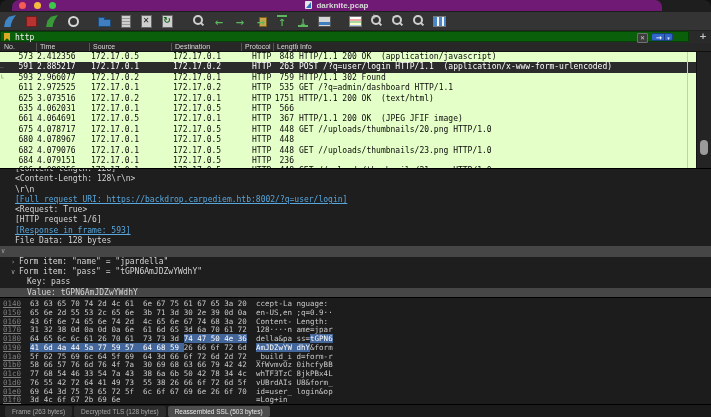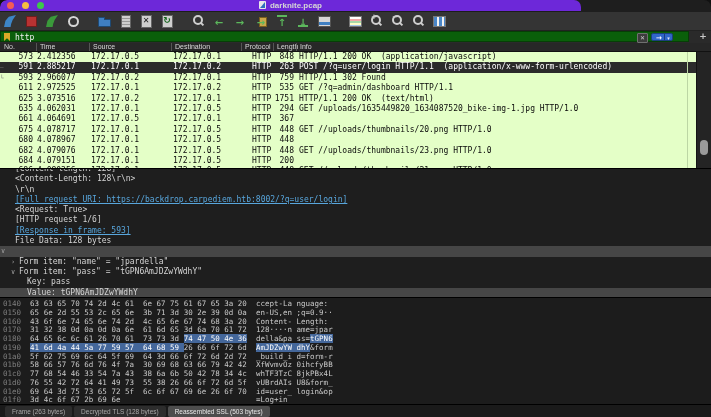--- a/index.html
+++ b/index.html
@@ -1,20 +1,20 @@
 <!DOCTYPE html>
 <html><head>
 <meta charset="utf-8">
 <style>
   html,body{margin:0;padding:0;background:#111;}
   #win{position:relative;width:711px;height:417px;overflow:hidden;background:#1e1e1e;
        font-family:"DejaVu Sans Mono",monospace;border-radius:7px 7px 0 0;}
 
   
-  #titlebar{position:absolute;left:0;top:0;width:581px;height:11px;background:#6d28d9;
+  #titlebar{position:absolute;left:12px;top:0;width:650px;height:11px;background:#701a75;
             border-bottom:1px solid #1c1c1c;border-radius:7px 7px 0 0;}
   .tl{position:absolute;top:2px;width:7px;height:7px;border-radius:50%;}
   .tl.red{left:7px;background:#f45c54;} .tl.yel{left:22px;background:#f6bd3e;} .tl.grn{left:37px;background:#3cc84a;}
   #title{position:absolute;left:0;right:0;top:1px;text-align:center;color:#d6d6d6;
          font:bold 8px "Liberation Sans",sans-serif;}
   #title .doc{display:inline-block;width:7px;height:8px;background:#e8e8e8;border-radius:1px;
               vertical-align:-1px;margin-right:4px;position:relative;}
   #title .doc::after{content:"";position:absolute;left:1px;bottom:1px;width:0;height:0;
               border-left:5px solid transparent;border-bottom:6px solid #2f6fbe;}
 
@@ -111,21 +111,21 @@
   .ind-h1{padding-left:15px;}
   .ind-form{padding-left:19px;} .ind-form .darrow{left:11px;}
   .ind-k2{padding-left:27px;}
   .dlink{color:#58a6dc;text-decoration:underline;margin-top:12px;}
 
   
   #hexpane{position:absolute;left:0;top:297px;width:711px;height:107px;background:#1c1c1c;
            border-top:1px solid #000;overflow:hidden;padding-top:2px;box-sizing:border-box;}
   .hxrow{height:8.75px;font:7.5px "DejaVu Sans Mono",monospace;line-height:8.75px;white-space:pre;
          padding-left:3px;color:#c9c9c9;}
-  .hxoff{color:#7f7f7f;}
+  .hxoff{color:#7f7f7f;text-decoration:underline;}
   .hxhl{background:#44679b;color:#ffffff;}
 
   
   #statusbar{position:absolute;left:0;top:404px;width:711px;height:13px;background:#1a1a1a;
              border-top:1px solid #000;display:flex;align-items:center;padding-left:5px;gap:2px;}
   .stab{height:11px;padding:0 7px;background:#2d2d2d;color:#a8a8a8;border-radius:2px;
         font:6.5px "Liberation Sans",sans-serif;line-height:11px;flex:0 0 auto;}
   .stab.active{background:#4d4d4d;color:#e8e8e8;}
 </style>
 </head>
@@ -241,30 +241,30 @@
           <span class="pc c-proto">HTTP</span>
           <span class="pc c-len">1751</span>
           <span class="pc c-info">HTTP/1.1 200 OK  (text/html)</span>
         </div>
         <div class="pkrow">
           <span class="pc c-no">635</span>
           <span class="pc c-time">4.062031</span>
           <span class="pc c-src">172.17.0.1</span>
           <span class="pc c-dst">172.17.0.5</span>
           <span class="pc c-proto">HTTP</span>
-          <span class="pc c-len">294</span>
-          <span class="pc c-info">GET /uploads/1635449820_1634087520_bike-img-1.jpg HTTP/1.0</span>
+          <span class="pc c-len">566</span>
         </div>
         <div class="pkrow">
           <span class="pc c-no">661</span>
           <span class="pc c-time">4.064691</span>
           <span class="pc c-src">172.17.0.5</span>
           <span class="pc c-dst">172.17.0.1</span>
           <span class="pc c-proto">HTTP</span>
           <span class="pc c-len">367</span>
+          <span class="pc c-info">HTTP/1.1 200 OK  (JPEG JFIF image)</span>
         </div>
         <div class="pkrow">
           <span class="pc c-no">675</span>
           <span class="pc c-time">4.078717</span>
           <span class="pc c-src">172.17.0.1</span>
           <span class="pc c-dst">172.17.0.5</span>
           <span class="pc c-proto">HTTP</span>
           <span class="pc c-len">448</span>
           <span class="pc c-info">GET //uploads/thumbnails/20.png HTTP/1.0</span>
         </div>
@@ -284,21 +284,21 @@
           <span class="pc c-proto">HTTP</span>
           <span class="pc c-len">448</span>
           <span class="pc c-info">GET //uploads/thumbnails/23.png HTTP/1.0</span>
         </div>
         <div class="pkrow">
           <span class="pc c-no">684</span>
           <span class="pc c-time">4.079151</span>
           <span class="pc c-src">172.17.0.1</span>
           <span class="pc c-dst">172.17.0.5</span>
           <span class="pc c-proto">HTTP</span>
-          <span class="pc c-len">200</span>
+          <span class="pc c-len">236</span>
         </div>
         <div class="pkrow">
           <span class="pc c-no">686</span>
           <span class="pc c-time">4.080356</span>
           <span class="pc c-src">172.17.0.1</span>
           <span class="pc c-dst">172.17.0.5</span>
           <span class="pc c-proto">HTTP</span>
           <span class="pc c-len">448</span>
           <span class="pc c-info">GET //uploads/thumbnails/21.png HTTP/1.0</span>
         </div>

